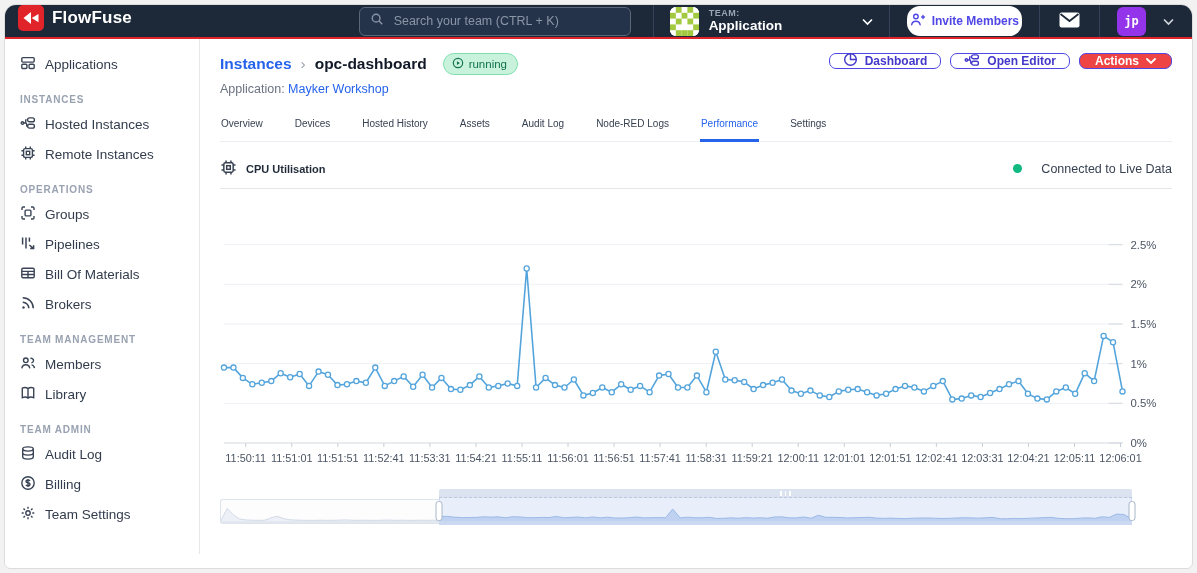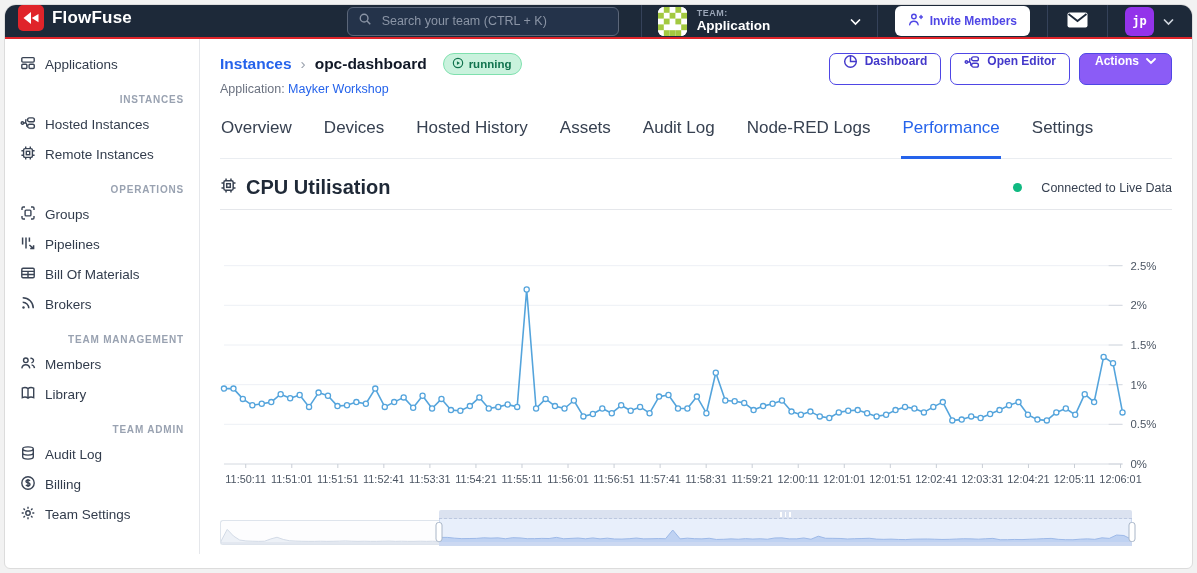--- a/index.html
+++ b/index.html
@@ -18,58 +18,58 @@
   .search input{background:transparent;border:none;outline:none;color:#f97316;font-size:12.5px;width:100%;}
   .search input::placeholder{color:#8b95a6;}
   .vdiv{width:1px;align-self:stretch;background:#35425a;flex-shrink:0;}
   .team{display:flex;align-items:center;gap:10px;width:235px;padding:0 16px;cursor:pointer;}
   .identicon{width:29px;height:29px;border-radius:6px;background:#fff;overflow:hidden;flex-shrink:0;}
   .team-labels{display:flex;flex-direction:column;line-height:1.15;}
   .team-kicker{font-size:9px;letter-spacing:.06em;color:#9aa5b6;font-weight:600;}
   .team-name{font-size:13.5px;color:#fff;font-weight:600;}
   .team .chev{margin-left:auto;}
   .invite-btn{display:flex;align-items:center;gap:7px;background:#fff;color:#4f46e5;font-weight:700;
-          font-size:12px;border:none;border-radius:6px;height:30px;padding:0 13px;margin:0 17px;cursor:pointer;
+          font-size:12px;border:none;border-radius:13px;height:30px;padding:0 3px;margin:0 17px;cursor:pointer;
           font-family:"Liberation Sans",sans-serif;}
   .mail-btn{background:none;border:none;padding:0 19px;cursor:pointer;display:flex;align-items:center;}
-  .user-menu{display:flex;align-items:center;gap:9px;padding:0 18px 0 17px;cursor:pointer;}
+  .user-menu{display:flex;align-items:center;gap:17px;padding:0 18px 0 17px;cursor:pointer;}
   .avatar{width:29px;height:29px;border-radius:6px;background:#9333ea;color:#fff;display:grid;
           place-items:center;font-size:12px;font-weight:700;font-family:"DejaVu Sans Mono",monospace;}
   
   .app{display:flex;height:calc(100% - 48px);}
-  .sidebar{width:195px;flex-shrink:0;border-right:1px solid #e5e7eb;padding-top:10px;overflow:hidden;text-align:right;}
+  .sidebar{width:195px;flex-shrink:0;border-right:1px solid #e5e7eb;padding-top:10px;overflow:hidden;}
   .side-item{display:flex;align-items:center;gap:9px;padding:5.5px 15px;font-size:13.5px;color:#323c4c;cursor:pointer;}
   .side-item svg{flex-shrink:0;color:#3a4455;}
   .side-head{padding:15px 15px 4px;font-size:10px;letter-spacing:.08em;color:#99a2b1;font-weight:600;}
   .content{flex:1;min-width:0;padding:0 20px;}
   
   .page-head{display:flex;justify-content:space-between;align-items:flex-start;margin-top:14px;}
   .crumbs{display:flex;align-items:center;gap:9px;font-size:15.5px;font-weight:700;}
   .crumb-link{color:#2563eb;cursor:pointer;}
   .crumb-sep{color:#9ca3af;font-weight:400;}
   .crumb-cur{color:#111827;}
   .badge{display:inline-flex;align-items:center;gap:5px;background:#c9f2dd;border:1px solid #7fe0ae;
-         color:#11734e;font-size:11.5px;font-weight:700;border-radius:999px;padding:3px 10px 3px 8px;margin-left:7px;}
+         color:#11734e;font-size:11.5px;font-weight:400;border-radius:999px;padding:3px 10px 3px 8px;margin-left:7px;}
   .app-line{margin-top:7px;font-size:12.5px;color:#6b7280;}
   .app-link{color:#2563eb;cursor:pointer;}
   .head-buttons{display:flex;gap:9px;align-items:center;}
-  .btn{display:flex;align-items:flex-start;gap:7px;font-weight:700;font-size:12px;border-radius:7px;height:32px;
+  .btn{display:flex;align-items:center;gap:7px;font-weight:700;font-size:12px;border-radius:7px;height:16px;
        padding:0 13px;cursor:pointer;font-family:"Liberation Sans",sans-serif;}
   .btn-outline{background:#fff;border:1.5px solid #4f46e5;color:#4338ca;}
-  .btn-solid{background:#8b5cf6;border:1.5px solid #4f46e5;color:#fff;padding:0 15px;}
+  .btn-solid{background:#ef4444;border:1.5px solid #4f46e5;color:#fff;padding:0 15px;}
   
   .tabs{display:flex;gap:30px;margin-top:16px;border-bottom:1px solid #eaedf1;}
-  .tab{background:none;border:none;font-family:"Liberation Sans",sans-serif;font-size:17px;color:#374151;
-       padding:6px 1px 18px;cursor:pointer;border-bottom:3px solid transparent;margin-bottom:-1px;}
+  .tab{background:none;border:none;font-family:"Liberation Sans",sans-serif;font-size:10px;color:#374151;
+       padding:6px 1px 10px;cursor:pointer;border-bottom:3px solid transparent;margin-bottom:-1px;}
   .tab.active{color:#2563eb;border-bottom-color:#2563eb;}
   
   .panel{margin-top:17px;}
   .panel-head{display:flex;align-items:center;justify-content:space-between;padding-bottom:10px;
               border-bottom:1px solid #e5e7eb;}
-  .panel-title{display:flex;align-items:center;gap:9px;font-size:20px;font-weight:700;color:#1f2937;}
+  .panel-title{display:flex;align-items:center;gap:9px;font-size:11px;font-weight:700;color:#1f2937;}
   .live{display:flex;align-items:center;gap:19px;font-size:12.5px;color:#374151;}
   .live-dot{width:9px;height:9px;border-radius:50%;background:#10b981;}
   .chart-svg{display:block;width:100%;height:288px;margin-top:2px;}
   .chart-svg text{font-family:"Liberation Sans",sans-serif;}
   
   .brush{position:relative;height:36px;margin:10px 40px 0 0;}
   .brush-left{position:absolute;left:0;top:10px;bottom:1px;width:24%;background:#fdfdfe;
               border:1px solid #dee4ec;border-right:none;border-radius:3px 0 0 3px;overflow:hidden;cursor:pointer;}
   .brush-left svg{width:100%;height:100%;display:block;}
   .brush-sel{position:absolute;left:24%;right:0;top:0;bottom:0;display:flex;flex-direction:column;cursor:grab;}

